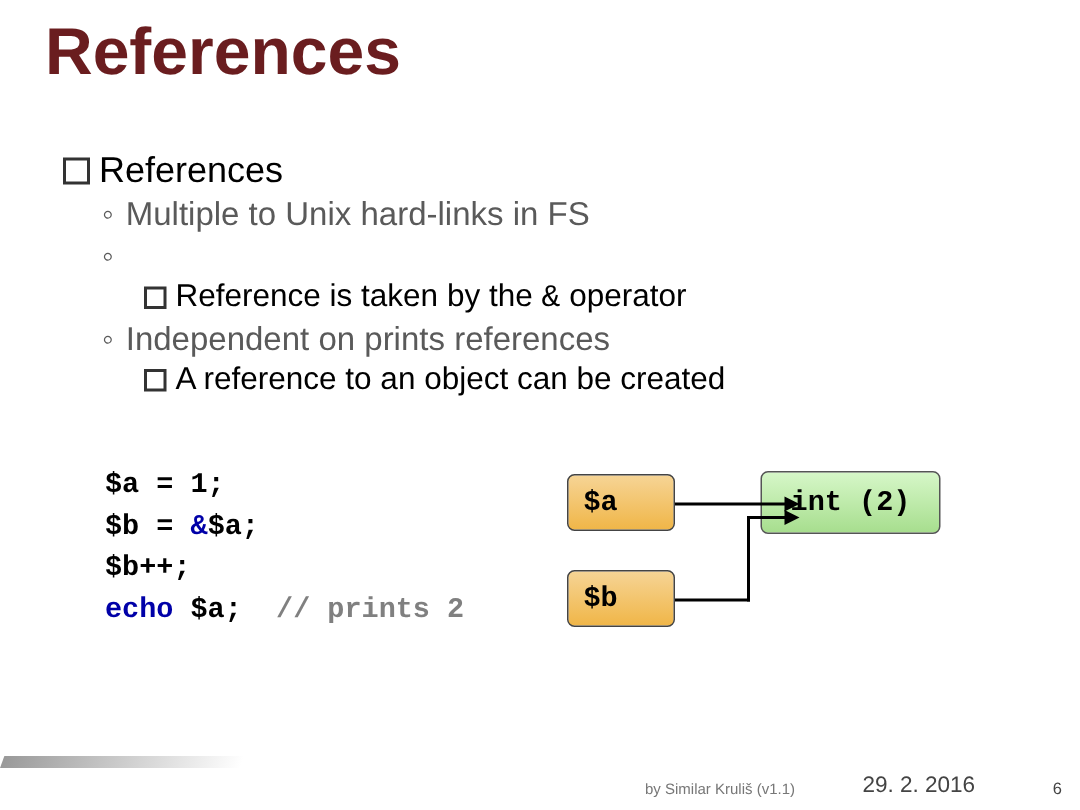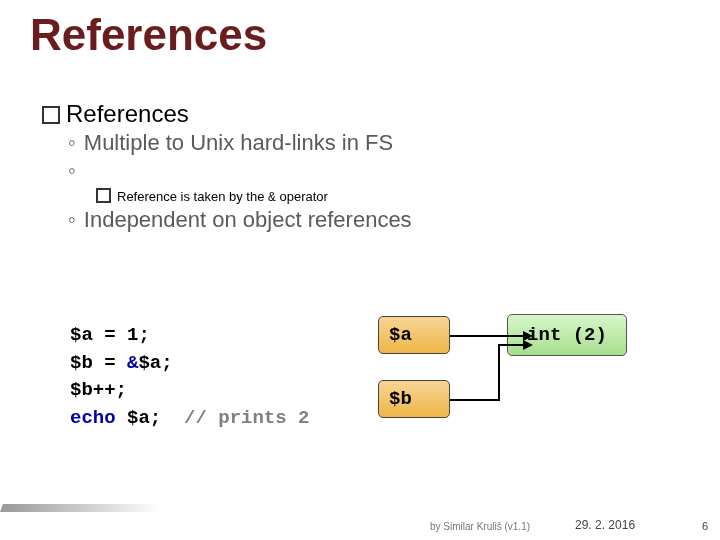--- a/index.html
+++ b/index.html
@@ -58,21 +58,21 @@
     margin-left: 26px;
     margin-top: 2px;
   }
   .l2 .bullet {
     margin-right: 8px;
     flex: none;
   }
   .l3 {
     display: flex;
     align-items: baseline;
-    font-size: 13px;
+    font-size: 21px;
     color: #000;
     margin-left: 54px;
     margin-top: 2px;
   }
   .l3 .box {
     width: 11px;
     height: 11px;
     border: 2px solid #333;
     display: inline-block;
     margin-right: 6px;
@@ -85,21 +85,20 @@
   }
   .code {
     position: absolute;
     left: 70px;
     top: 310px;
     font-family: "Courier New", monospace;
     font-size: 19px;
     font-weight: bold;
     line-height: 1.45;
     white-space: pre;
-    margin-top: 12px;
   }
   .code .kw { color: #0000a8; }
   .code .comment { color: #808080; }
   .varbox {
     position: absolute;
     width: 72px;
     height: 38px;
     border: 1px solid #444;
     border-radius: 5px;
     font-family: "Courier New", monospace;
@@ -153,21 +152,21 @@
     position: absolute;
     bottom: 8px;
     left: 430px;
     font-size: 10px;
     color: #777;
   }
   .footer-date {
     position: absolute;
     bottom: 8px;
     left: 575px;
-    font-size: 12px;
+    font-size: 15px;
     color: #444;
   }
   .footer-page {
     position: absolute;
     bottom: 8px;
     right: 12px;
     font-size: 11px;
     color: #444;
   }
 </style>
@@ -195,23 +194,27 @@
 
     <div class="l3">
       <span class="box"></span>
       <span>
         <span>Reference is taken by the </span><span class="mono">&amp;</span><span> operator</span>
       </span>
     </div>
 
     <div class="l2">
       <span class="bullet">◦</span>
-      <span>Independent on object references</span>
-    </div>
-
+      <span>Independent on prints references</span>
+    </div>
+
+    <div class="l3">
+      <span class="box"></span>
+      <span>A reference to an object can be created</span>
+    </div>
   </div>
 
   <div class="code"><span>$a = 1;</span>
 <span>$b = </span><span class="kw">&amp;</span><span>$a;</span>
 <span>$b++;</span>
 <span class="kw">echo</span><span> $a;  </span><span class="comment">// prints 2</span></div>
 
   <div class="varbox" style="left:378px; top:316px;">$a</div>
   <div class="varbox" style="left:378px; top:380px;">$b</div>
   <div class="valbox" style="left:507px; top:314px;">int (2)</div>

